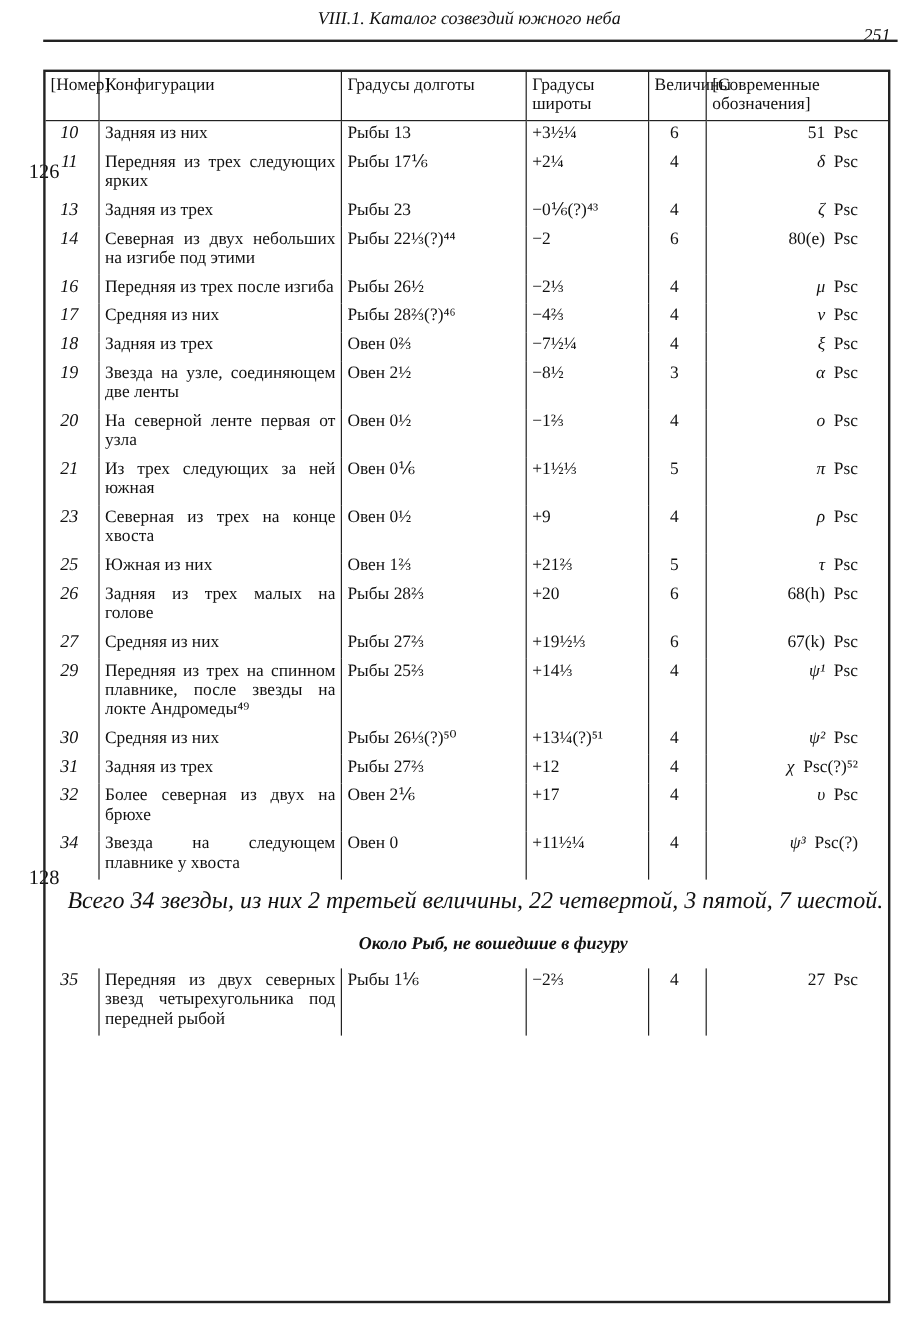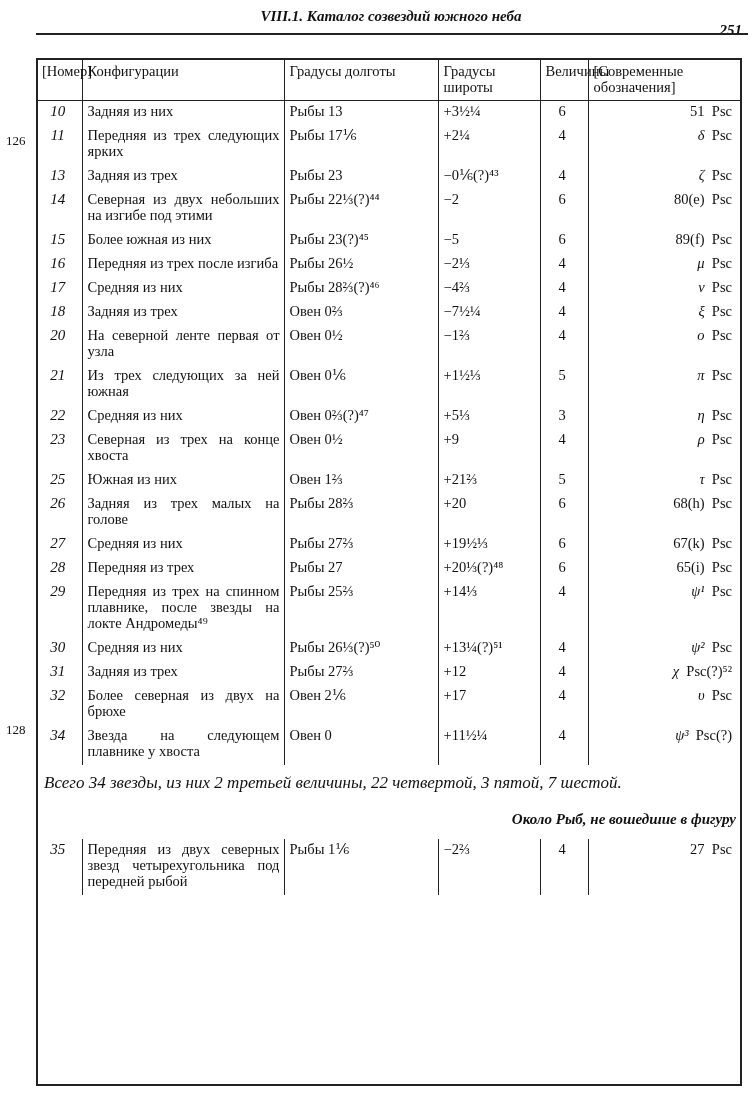--- a/index.html
+++ b/index.html
@@ -2,27 +2,27 @@
 <html><head>
 <meta charset="utf-8">
 <style>
   html, body { margin: 0; padding: 0; background: #ffffff; }
   body {
     width: 756px; height: 1100px; position: relative; overflow: hidden;
     font-family: "Liberation Serif", "DejaVu Serif", serif; color: #111;
   }
   .running-head {
     position: absolute; left: 36px; top: 6px; width: 710px; height: 24px;
-    font-style: italic; font-weight: bold; font-size: 15px;
+    font-style: italic; font-weight: normal; font-size: 15px;
   }
   .running-head .title { position: absolute; left: 0; right: 0; text-align: center; top: 2px; }
   .running-head .pnum { position: absolute; right: 4px; top: 16px; }
   .head-rule { position: absolute; left: 36px; top: 33px; width: 712px; height: 0; border-top: 2px solid #222; }
 
-  .margin-num { position: absolute; left: 6px; font-size: 13px; }
+  .margin-num { position: absolute; left: 24px; font-size: 17px; }
 
   .table-box {
     position: absolute; left: 36px; top: 58px; width: 706px; height: 1028px;
     border: 2px solid #222; box-sizing: border-box;
   }
   table { border-collapse: collapse; width: 100%; table-layout: fixed; font-size: 14.5px; }
   col.c-no { width: 44px; }
   col.c-cfg { width: 202px; }
   col.c-lon { width: 154px; }
   col.c-lat { width: 102px; }
@@ -33,28 +33,28 @@
     padding: 3px 4px 3px 5px; line-height: 16px; border-left: 1.5px solid #222;
     border-bottom: 1.5px solid #222; height: 34px;
   }
   th:first-child { border-left: none; padding-left: 4px; }
   td {
     vertical-align: top; padding: 2px 4px 0 5px; line-height: 16px;
     border-left: 1.5px solid #222;
   }
   td:first-child { border-left: none; text-align: center; padding-left: 0; font-size: 15px; font-style: italic; }
   td.mag { text-align: center; padding-left: 0; }
-  td.mod { text-align: right; padding-right: 8px; white-space: nowrap; }
+  td.mod { text-align: right; padding-right: 25px; white-space: nowrap; }
   td.cfg { text-align: justify; }
   tr.row td { padding-bottom: 6px; }
   tr.summary td {
-    border-left: none; text-align: left; padding: 10px 4px 10px 6px; font-size: 17px;
+    border-left: none; text-align: right; padding: 10px 4px 10px 6px; font-size: 20px;
   }
   tr.subhead td {
-    border-left: none; text-align: right; padding: 10px 4px 12px 48px;
+    border-left: none; text-align: center; padding: 10px 4px 12px 48px;
     font-weight: bold; font-size: 15px;
   }
   .greek { font-style: italic; }
 </style>
 </head>
 <body>
 
 <div class="running-head">
   <span class="title">VIII.1. Каталог созвездий южного неба</span>
   <span class="pnum">251</span>
@@ -111,28 +111,20 @@
         </tr>
         <tr class="row">
           <td>14</td>
           <td class="cfg">Северная из двух небольших на изгибе под этими</td>
           <td>Рыбы 22⅓(?)⁴⁴</td>
           <td>−2</td>
           <td class="mag">6</td>
           <td class="mod"><span class="">80(e)</span>&nbsp; <span>Psc</span></td>
         </tr>
         <tr class="row">
-          <td>15</td>
-          <td class="cfg">Более южная из них</td>
-          <td>Рыбы 23(?)⁴⁵</td>
-          <td>−5</td>
-          <td class="mag">6</td>
-          <td class="mod"><span class="">89(f)</span>&nbsp; <span>Psc</span></td>
-        </tr>
-        <tr class="row">
           <td>16</td>
           <td class="cfg">Передняя из трех после изгиба</td>
           <td>Рыбы 26½</td>
           <td>−2⅓</td>
           <td class="mag">4</td>
           <td class="mod"><span class="greek">μ</span>&nbsp; <span>Psc</span></td>
         </tr>
         <tr class="row">
           <td>17</td>
           <td class="cfg">Средняя из них</td>
@@ -141,46 +133,46 @@
           <td class="mag">4</td>
           <td class="mod"><span class="greek">ν</span>&nbsp; <span>Psc</span></td>
         </tr>
         <tr class="row">
           <td>18</td>
           <td class="cfg">Задняя из трех</td>
           <td>Овен 0⅔</td>
           <td>−7½¼</td>
           <td class="mag">4</td>
           <td class="mod"><span class="greek">ξ</span>&nbsp; <span>Psc</span></td>
+        </tr>
+        <tr class="row">
+          <td>19</td>
+          <td class="cfg">Звезда на узле, соединяющем две ленты</td>
+          <td>Овен 2½</td>
+          <td>−8½</td>
+          <td class="mag">3</td>
+          <td class="mod"><span class="greek">α</span>&nbsp; <span>Psc</span></td>
         </tr>
         <tr class="row">
           <td>20</td>
           <td class="cfg">На северной ленте первая от узла</td>
           <td>Овен 0½</td>
           <td>−1⅔</td>
           <td class="mag">4</td>
           <td class="mod"><span class="greek">ο</span>&nbsp; <span>Psc</span></td>
         </tr>
         <tr class="row">
           <td>21</td>
           <td class="cfg">Из трех следующих за ней южная</td>
           <td>Овен 0⅙</td>
           <td>+1½⅓</td>
           <td class="mag">5</td>
           <td class="mod"><span class="greek">π</span>&nbsp; <span>Psc</span></td>
         </tr>
         <tr class="row">
-          <td>22</td>
-          <td class="cfg">Средняя из них</td>
-          <td>Овен 0⅔(?)⁴⁷</td>
-          <td>+5⅓</td>
-          <td class="mag">3</td>
-          <td class="mod"><span class="greek">η</span>&nbsp; <span>Psc</span></td>
-        </tr>
-        <tr class="row">
           <td>23</td>
           <td class="cfg">Северная из трех на конце хвоста</td>
           <td>Овен 0½</td>
           <td>+9</td>
           <td class="mag">4</td>
           <td class="mod"><span class="greek">ρ</span>&nbsp; <span>Psc</span></td>
         </tr>
         <tr class="row">
           <td>25</td>
           <td class="cfg">Южная из них</td>
@@ -197,28 +189,20 @@
           <td class="mag">6</td>
           <td class="mod"><span class="">68(h)</span>&nbsp; <span>Psc</span></td>
         </tr>
         <tr class="row">
           <td>27</td>
           <td class="cfg">Средняя из них</td>
           <td>Рыбы 27⅔</td>
           <td>+19½⅓</td>
           <td class="mag">6</td>
           <td class="mod"><span class="">67(k)</span>&nbsp; <span>Psc</span></td>
-        </tr>
-        <tr class="row">
-          <td>28</td>
-          <td class="cfg">Передняя из трех</td>
-          <td>Рыбы 27</td>
-          <td>+20⅓(?)⁴⁸</td>
-          <td class="mag">6</td>
-          <td class="mod"><span class="">65(i)</span>&nbsp; <span>Psc</span></td>
         </tr>
         <tr class="row">
           <td>29</td>
           <td class="cfg">Передняя из трех на спинном плавнике, после звезды на локте Андромеды⁴⁹</td>
           <td>Рыбы 25⅔</td>
           <td>+14⅓</td>
           <td class="mag">4</td>
           <td class="mod"><span class="greek">ψ¹</span>&nbsp; <span>Psc</span></td>
         </tr>
         <tr class="row">

